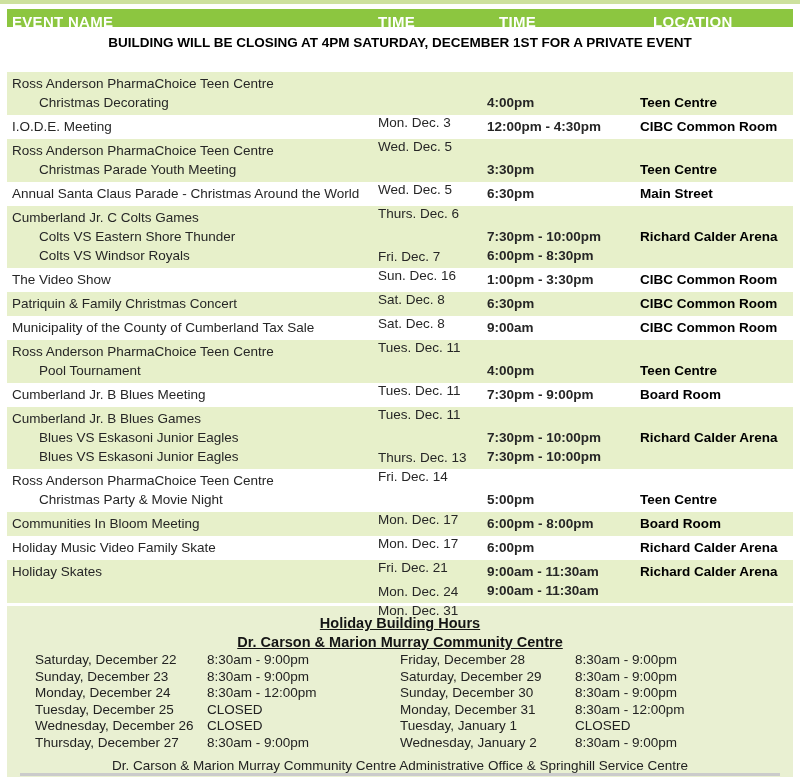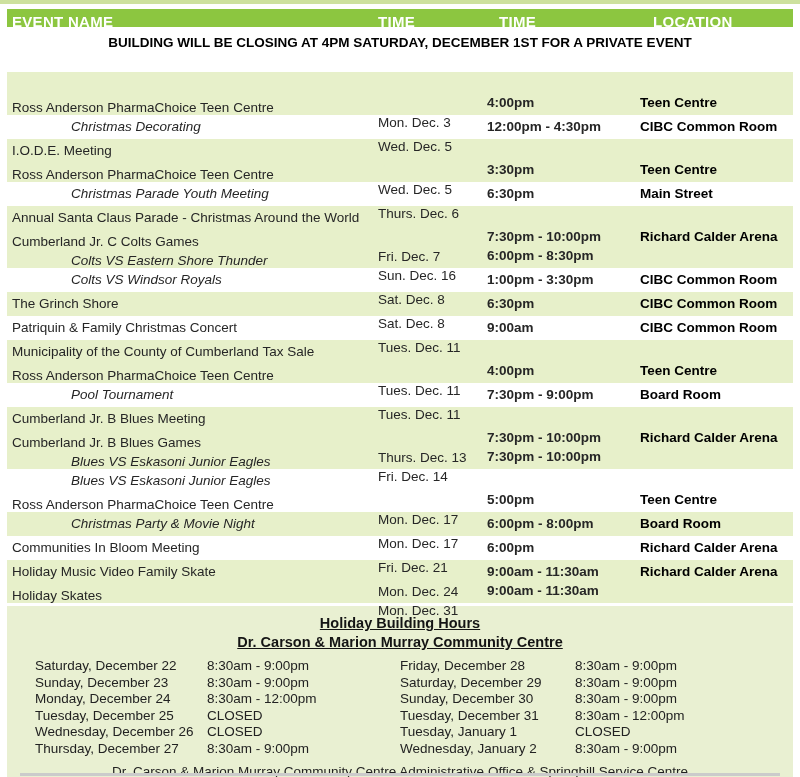--- a/index.html
+++ b/index.html
@@ -28,35 +28,35 @@
   .notice {
     text-align:center; font-weight:bold; font-size:13.5px; color:#000;
     padding:8px 0 21px 0; line-height:16px;
   }
 
   
   .row { padding:2px 0 3px 0; }
   .row.shaded { background:#e7f0ca; }
   .line { position:relative; height:19px; line-height:19px; font-size:13.5px; }
   .line span { position:absolute; top:0; white-space:nowrap; }
-  .name { left:5px;margin-top:24px; }
-  .name.indent { left:64px;font-style:italic; }
+  .name { left:5px; }
+  .name.indent { left:32px; }
   .date { left:371px;margin-top:20px; }
   .time { left:480px;font-weight:bold; }
   .loc  { left:633px; font-weight:bold; color:#000; }
 
   
   .hours-panel {
     margin-top:3px; background:#e9f0d2; padding:8px 0 5px 0; height:192px;
   }
   .panel-title {
     text-align:center; font-weight:bold; text-decoration:underline;
     font-size:14.5px; line-height:19px; color:#141414;
   }
-  .hours-grid { position:relative; margin-top:6px; font-size:13.5px; color:#222; }
+  .hours-grid { position:relative; font-size:13.5px; color:#222; }
   .hour-line { position:relative; height:16.5px; line-height:16.5px; }
   .hour-line span { position:absolute; top:0; white-space:nowrap; }
   .l-day  { left:28px; }
   .l-time { left:200px; }
   .r-day  { left:393px; }
   .r-time { left:568px; }
 
   .footer-note { margin-top:6px; text-align:center; font-size:13.5px; line-height:17px; color:#222; }
 
   .bottom-strip { position:absolute; left:20px; right:20px; bottom:1px; height:3px; background:#cbcbcb; }
@@ -133,21 +133,21 @@
       </div>
       <div class="line">
         <span class="name indent">Colts VS Windsor Royals</span>
         <span class="date">Sun. Dec. 16</span>
         <span class="time">6:00pm - 8:30pm</span>
       </div>
     </div>
 
     <div class="row">
       <div class="line">
-        <span class="name">The Grinch Shore</span>
+        <span class="name">The Video Show</span>
         <span class="date">Sat. Dec. 8</span>
         <span class="time">1:00pm - 3:30pm</span>
         <span class="loc">CIBC Common Room</span>
       </div>
     </div>
 
     <div class="row shaded">
       <div class="line">
         <span class="name">Patriquin &amp; Family Christmas Concert</span>
         <span class="date">Sat. Dec. 8</span>
@@ -267,21 +267,21 @@
       </div>
       <div class="hour-line">
         <span class="l-day">Monday, December 24</span>
         <span class="l-time">8:30am - 12:00pm</span>
         <span class="r-day">Sunday, December 30</span>
         <span class="r-time">8:30am - 9:00pm</span>
       </div>
       <div class="hour-line">
         <span class="l-day">Tuesday, December 25</span>
         <span class="l-time">CLOSED</span>
-        <span class="r-day">Tuesday, December 31</span>
+        <span class="r-day">Monday, December 31</span>
         <span class="r-time">8:30am - 12:00pm</span>
       </div>
       <div class="hour-line">
         <span class="l-day">Wednesday, December 26</span>
         <span class="l-time">CLOSED</span>
         <span class="r-day">Tuesday, January 1</span>
         <span class="r-time">CLOSED</span>
       </div>
       <div class="hour-line">
         <span class="l-day">Thursday, December 27</span>

